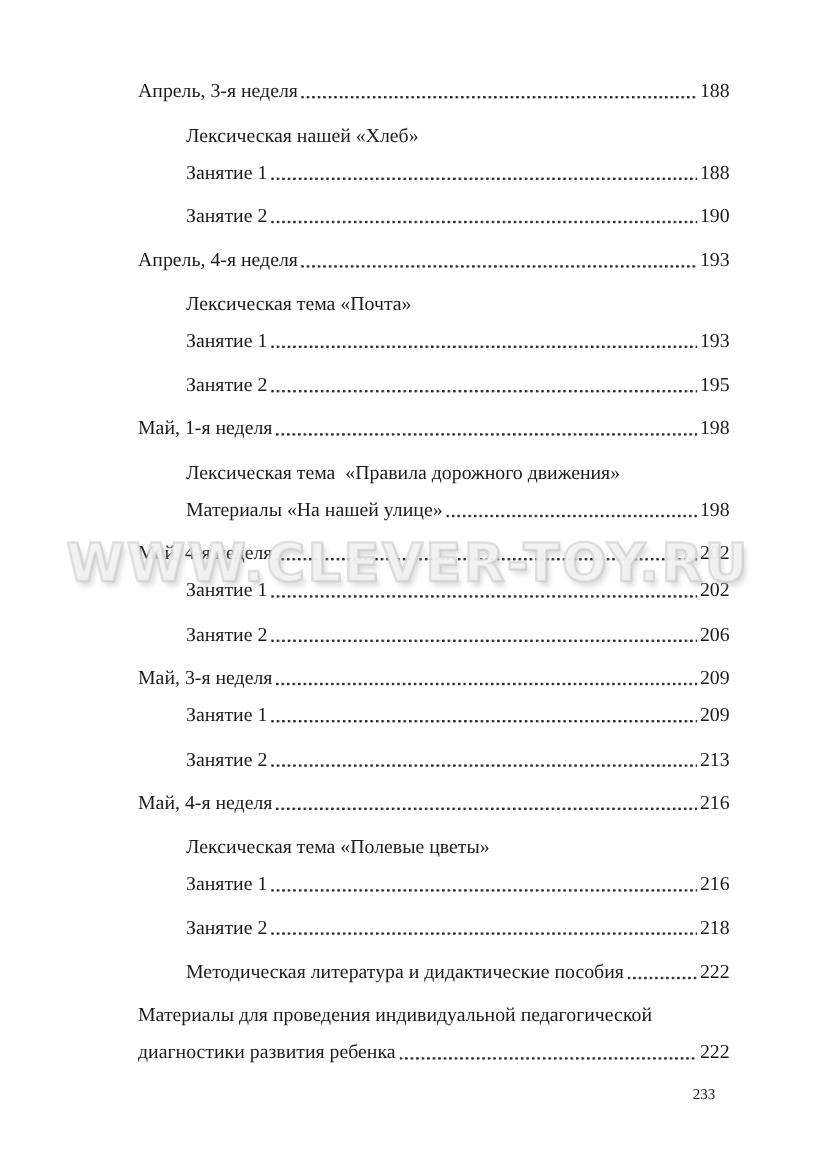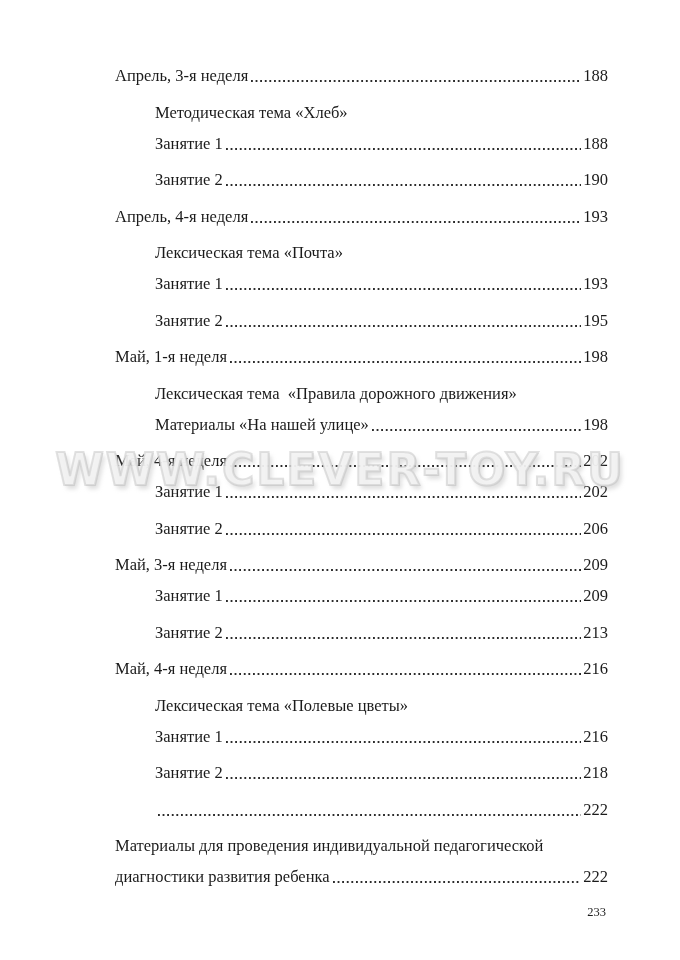--- a/index.html
+++ b/index.html
@@ -62,40 +62,40 @@
     color: rgba(246, 246, 246, 0.85);
     -webkit-text-stroke: 2px rgba(200, 200, 200, 0.55);
     text-shadow:
       1px 1px 0 rgba(205, 205, 205, 0.55),
       3px 4px 4px rgba(175, 175, 175, 0.40);
     pointer-events: none;
     z-index: 5;
   }
   .folio {
     position: absolute;
-    right: 74px;
+    right: 84px;
     bottom: 40px;
     font-size: 12.5px;
     color: #1b1b1b;
   }
 </style>
 </head>
 <body>
 
 <div class="page">
   <div class="watermark">WWW.CLEVER-TOY.RU</div>
 
   <div class="toc">
       <div class="entry l1">
         <span class="label">Апрель, 3-я неделя</span>
         <span class="leader"></span>
         <span class="pagenum">188</span>
       </div>
       <div class="entry l2">
-        <span class="label">Методическая тема «Хлеб»</span>
+        <span class="label">Лексическая нашей «Хлеб»</span>
       </div>
       <div class="entry l2 cont">
         <span class="label">Занятие 1</span>
         <span class="leader"></span>
         <span class="pagenum">188</span>
       </div>
       <div class="entry l2">
         <span class="label">Занятие 2</span>
         <span class="leader"></span>
         <span class="pagenum">190</span>
@@ -173,20 +173,21 @@
         <span class="label">Занятие 1</span>
         <span class="leader"></span>
         <span class="pagenum">216</span>
       </div>
       <div class="entry l2">
         <span class="label">Занятие 2</span>
         <span class="leader"></span>
         <span class="pagenum">218</span>
       </div>
       <div class="entry l2">
+        <span class="label">Методическая литература и дидактические пособия</span>
         <span class="leader"></span>
         <span class="pagenum">222</span>
       </div>
       <div class="entry l1">
         <span class="label">Материалы для проведения индивидуальной педагогической</span>
       </div>
       <div class="entry l1 cont">
         <span class="label">диагностики развития ребенка</span>
         <span class="leader"></span>
         <span class="pagenum">222</span>

